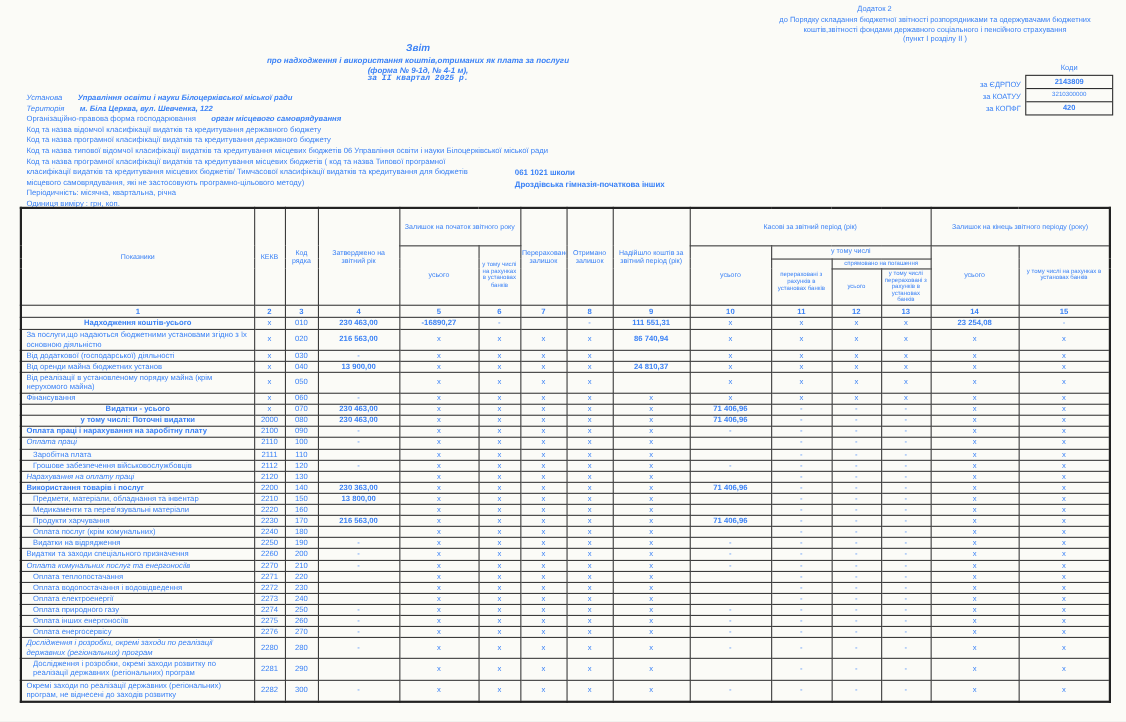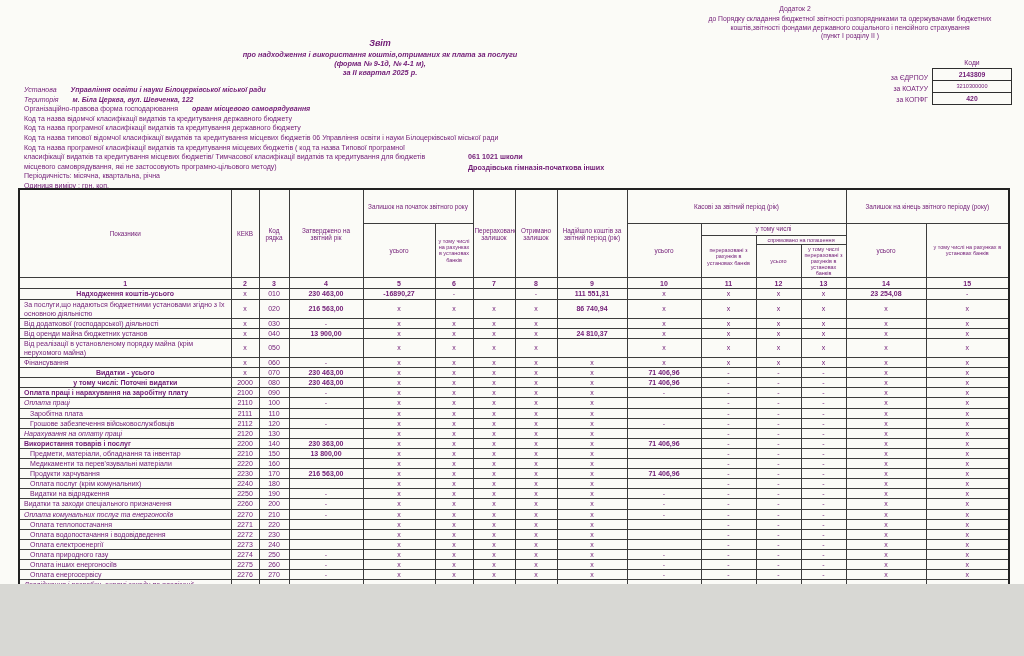--- a/index.html
+++ b/index.html
@@ -1,19 +1,19 @@
 <!DOCTYPE html>
 <html><head>
 <meta charset="utf-8">
 <style>
   html,body{margin:0;padding:0;}
   body{background:#d8d8d4;}
   .page{
-    position:relative;width:1024px;height:584px;margin:0 auto;
-    background:#fbfbf7;color:#701a75;overflow:hidden;
+    position:relative;width:1024px;height:656px;margin:0 auto;
+    background:#fbfbf7;color:#3b82f6;overflow:hidden;
     font-family:"Liberation Sans","DejaVu Sans",sans-serif;
   }
   .hdr{position:absolute;left:0;top:0;width:1024px;height:188px;}
   
   .appendix{position:absolute;top:5px;right:4px;width:340px;font-size:6.8px;line-height:1.3;text-align:center;}
   .appendix .a1{text-align:center;padding-right:110px;margin-bottom:1px;}
   
   .codes{position:absolute;top:58px;right:12px;display:flex;align-items:flex-end;font-size:6.8px;}
   .codes-labels{display:flex;flex-direction:column;align-items:flex-end;margin-right:4px;}
   .codes-labels div{height:11px;line-height:11px;}
@@ -21,21 +21,21 @@
   .codes-title{text-align:center;height:10px;line-height:10px;}
   .codes-box{border:1.5px solid #2e2e2e;}
   .codes-box .cv{height:11px;line-height:11px;text-align:center;border-bottom:1px solid #2e2e2e;font-weight:bold;}
   .codes-box .cv:last-child{border-bottom:none;}
   .codes-box .cv.small{font-size:5.6px;font-weight:normal;}
   
   .title{position:absolute;top:38px;left:150px;width:460px;text-align:center;font-style:italic;font-weight:bold;}
   .title .t1{font-size:9px;margin-bottom:2px;}
   .title .t2{font-size:7.3px;text-align:center;}
   .title .t3{font-size:7.3px;}
-  .title .t4{font-size:7.3px;}
+  .title .t4{font-size:7.3px;font-family:Liberation Mono, monospace;}
   .u{}
   
   .meta{position:absolute;top:85px;left:24px;width:700px;font-size:7px;line-height:9.6px;}
   .meta .lab-i{font-style:italic;}
   .meta .val{font-weight:bold;font-style:italic;margin-left:14px;}
   .kpk{position:absolute;top:151px;left:468px;font-size:7.2px;font-weight:bold;line-height:11px;}
   
   table.report{
     border-collapse:collapse;table-layout:fixed;width:990px;
     position:absolute;left:18px;top:188px;

